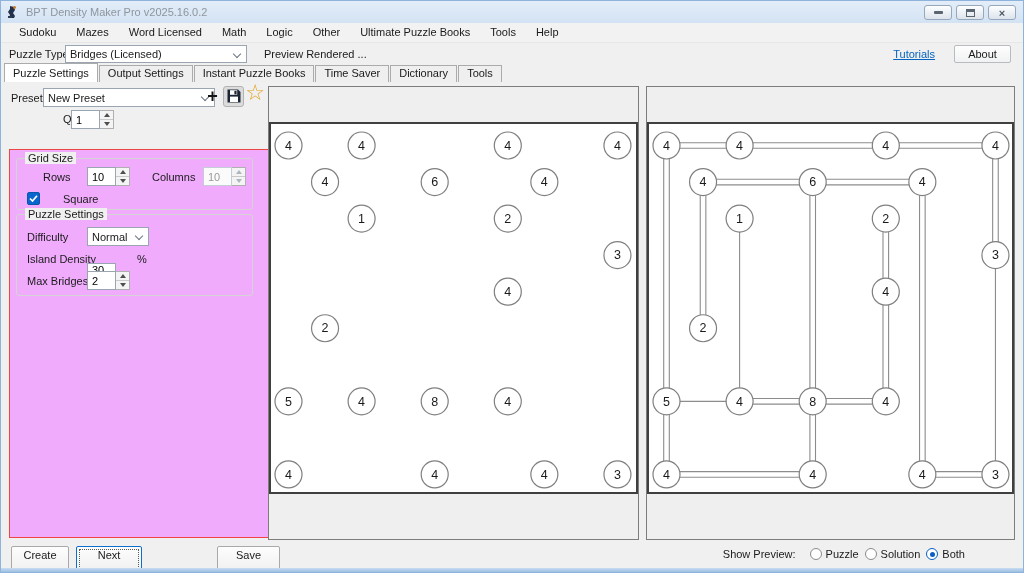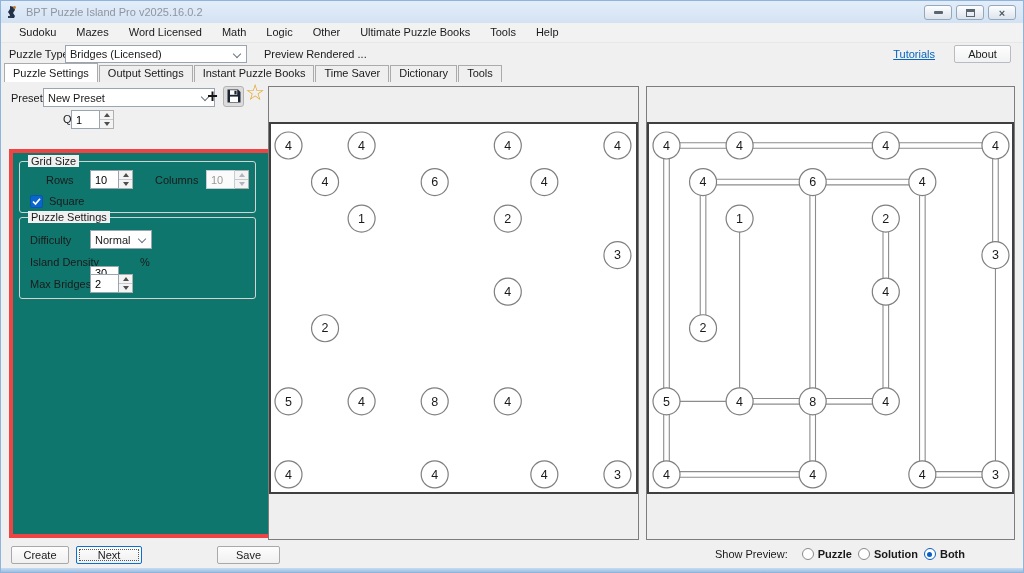--- a/index.html
+++ b/index.html
@@ -62,43 +62,43 @@
   .tri-up { width:0; height:0; border-left:3px solid transparent; border-right:3px solid transparent; border-bottom:4px solid #4e4e4e; }
   .tri-dn { width:0; height:0; border-left:3px solid transparent; border-right:3px solid transparent; border-top:4px solid #4e4e4e; }
   .spin.disabled input { background:#fbfbfb; color:#9b9b9b; border-color:#c3cdd6; }
   .spin.disabled .tri-up { border-bottom-color:#aeb6bd; }
   .spin.disabled .tri-dn { border-top-color:#aeb6bd; }
   .spin-quantity { left:70px; top:109px; }
 
   .subtabs { top:132px; left:8px; height:17px; }
 
   
-  .tabpage { position:absolute; left:8px; top:148px; width:267px; height:389px; background:#0f766e;
-             border:4px solid #ef4444; }
+  .tabpage { position:absolute; left:8px; top:148px; width:267px; height:389px; background:#f0abfc;
+             border:1px solid #ef4444; }
   .groupbox { position:absolute; left:6px; width:237px; border:1px solid #d4d4d4; border-radius:3px; }
   .groupbox .legend { position:absolute; top:-7px; left:8px; background:#f0f0f0; padding:0 3px; }
   .gb-grid { top:8px; height:52px; }
   .gb-puzzle { top:64px; height:82px; }
   .row-label { position:absolute; }
   .checkbox { width:13px; height:13px; background:#0a66cc; border:1px solid #0857ae; border-radius:2px;
               display:inline-flex; align-items:center; justify-content:center; }
-  .cb-row { position:absolute; left:10px; top:33px; display:flex; align-items:flex-start; gap:6px; }
+  .cb-row { position:absolute; left:10px; top:33px; display:flex; align-items:center; gap:23px; }
   .combo-difficulty { left:70px; top:12px; width:62px; height:19px; }
 
   
   .panel { position:absolute; top:85px; background:#efefef; border:1px solid #7d7d7d; }
   .panel-left { left:267px; width:371px; height:454px; }
   .panel-right { left:645px; width:369px; height:454px; }
   .panel .strip { height:35px; }
   .puzzle-box { background:#fff; border:2px solid #3f3f3f; height:372px; }
   .puzzle-box svg { display:block; }
 
   
   .footer { position:absolute; left:0; right:0; bottom:4px; height:25px; background:#f0f0f0; }
-  .btn { position:absolute; top:3px; height:18px; background:linear-gradient(#fdfdfd,#f0f0f0);
+  .btn { position:absolute; top:3px; height:26px; background:linear-gradient(#fdfdfd,#f0f0f0);
          border:1px solid #a9a9a9; border-radius:2px; text-align:center; line-height:17px; cursor:default; }
   .btn-create { left:10px; width:58px; }
   .btn-next { left:75px; width:66px; border:1px solid #0c6fce; outline:1px dotted #5a5a5a; outline-offset:-4px; }
   .btn-save { left:216px; width:63px; }
   .radio-group { position:absolute; right:58px; top:5px; display:flex; align-items:center; gap:8px; }
   .radio-opt { display:flex; align-items:center; gap:4px; margin-left:6px; cursor:default; }
   .radio { width:12px; height:12px; border-radius:50%; border:1px solid #8b8b8b; background:#fff; position:relative; }
   .radio.checked { border:1.5px solid #0a5ec2; }
   .radio.checked::after { content:""; position:absolute; left:50%; top:50%; width:5px; height:5px; margin:-2.5px 0 0 -2.5px;
                           border-radius:50%; background:#0a5ec2; }
@@ -110,21 +110,21 @@
 <div class="window">
 
   <div class="titlebar">
     <span class="app-icon">
       <svg width="14" height="14" viewBox="0 0 14 14">
         <path d="M4 1 l4 1 l1 3 l-2 3 l2 3 l-1 2 l-5 0 l1 -3 l-2 -3 l2 -3 z" fill="#22304a"></path>
         <rect x="2" y="11" width="4" height="2" fill="#2b3a55"></rect>
         <circle cx="8.5" cy="2.5" r="1.4" fill="#c47a20"></circle>
       </svg>
     </span>
-    <span class="title-text">BPT Puzzle Island Pro v2025.16.0.2</span>
+    <span class="title-text">BPT Density Maker Pro v2025.16.0.2</span>
     <div class="winbtns">
       <div class="winbtn">
           <span class="glyph-min"></span>
         </div>
       <div class="winbtn">
           <span class="glyph-max"></span>
         </div>
       <div class="winbtn">
           <span class="glyph-close">×</span>
         </div>
@@ -401,21 +401,21 @@
         </svg>
     </div>
   </div>
 
   <div class="footer">
     <div class="btn btn-create">Create</div>
     <div class="btn btn-next">Next Preview</div>
     <div class="btn btn-save">Save Preview</div>
     <div class="radio-group">
       <span>Show Preview:</span>
-      <span id="radio-options" style="display:flex;align-items:flex-start;font-weight:bold;">
+      <span id="radio-options" style="display:flex;align-items:flex-start;">
           <span class="radio-opt">
             <span class="radio"></span>
             <span>Puzzle</span>
           </span>
           <span class="radio-opt">
             <span class="radio"></span>
             <span>Solution</span>
           </span>
           <span class="radio-opt">
             <span class="radio checked"></span>

